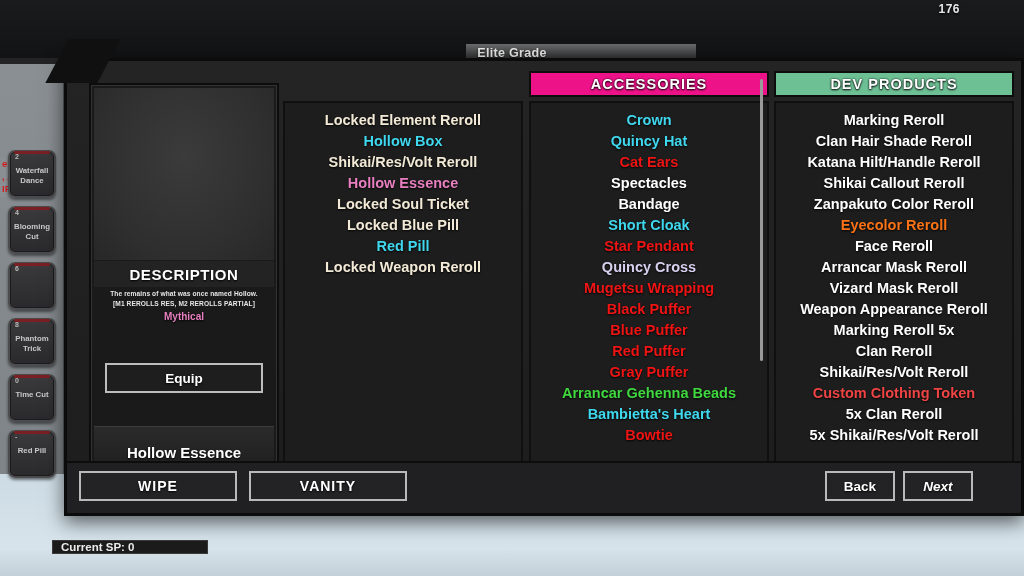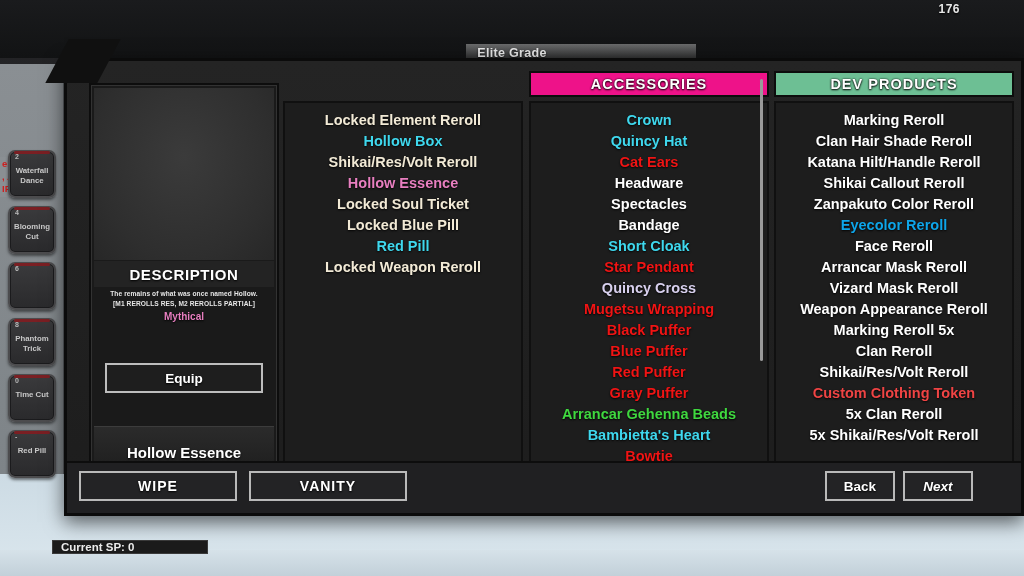--- a/index.html
+++ b/index.html
@@ -268,21 +268,20 @@
           <div class="entry" style="color: rgb(242, 234, 214);">Locked Weapon Reroll</div>
         </div>
     </div>
 
     <div class="col col-acc">
       <div class="col-head" style="background: rgb(238, 18, 137);">ACCESSORIES</div>
       <div class="col-list">
           <div class="entry" style="color: rgb(63, 216, 238);">Crown</div>
           <div class="entry" style="color: rgb(63, 216, 238);">Quincy Hat</div>
           <div class="entry" style="color: rgb(240, 20, 20);">Cat Ears</div>
-          <div class="entry" style="color: rgb(255, 255, 255);">Headware</div>
           <div class="entry" style="color: rgb(255, 255, 255);">Spectacles</div>
           <div class="entry" style="color: rgb(255, 255, 255);">Bandage</div>
           <div class="entry" style="color: rgb(63, 216, 238);">Short Cloak</div>
           <div class="entry" style="color: rgb(240, 20, 20);">Star Pendant</div>
           <div class="entry" style="color: rgb(216, 208, 238);">Quincy Cross</div>
           <div class="entry" style="color: rgb(240, 20, 20);">Mugetsu Wrapping</div>
           <div class="entry" style="color: rgb(240, 20, 20);">Black Puffer</div>
           <div class="entry" style="color: rgb(240, 20, 20);">Blue Puffer</div>
           <div class="entry" style="color: rgb(240, 20, 20);">Red Puffer</div>
           <div class="entry" style="color: rgb(240, 20, 20);">Gray Puffer</div>
@@ -294,21 +293,21 @@
       </div>
 
     <div class="col col-dev">
       <div class="col-head" style="background: rgb(109, 191, 148);">DEV PRODUCTS</div>
       <div class="col-list">
           <div class="entry" style="color: rgb(255, 255, 255);">Marking Reroll</div>
           <div class="entry" style="color: rgb(255, 255, 255);">Clan Hair Shade Reroll</div>
           <div class="entry" style="color: rgb(255, 255, 255);">Katana Hilt/Handle Reroll</div>
           <div class="entry" style="color: rgb(255, 255, 255);">Shikai Callout Reroll</div>
           <div class="entry" style="color: rgb(255, 255, 255);">Zanpakuto Color Reroll</div>
-          <div class="entry" style="color: #0ea5e9;">Eyecolor Reroll</div>
+          <div class="entry" style="color: #f97316;">Eyecolor Reroll</div>
           <div class="entry" style="color: rgb(255, 255, 255);">Face Reroll</div>
           <div class="entry" style="color: rgb(255, 255, 255);">Arrancar Mask Reroll</div>
           <div class="entry" style="color: rgb(255, 255, 255);">Vizard Mask Reroll</div>
           <div class="entry" style="color: rgb(255, 255, 255);">Weapon Appearance Reroll</div>
           <div class="entry" style="color: rgb(255, 255, 255);">Marking Reroll 5x</div>
           <div class="entry" style="color: rgb(255, 255, 255);">Clan Reroll</div>
           <div class="entry" style="color: rgb(255, 255, 255);">Shikai/Res/Volt Reroll</div>
           <div class="entry" style="color: #ef4444;">Custom Clothing Token</div>
           <div class="entry" style="color: rgb(255, 255, 255);">5x Clan Reroll</div>
           <div class="entry" style="color: rgb(255, 255, 255);">5x Shikai/Res/Volt Reroll</div>

